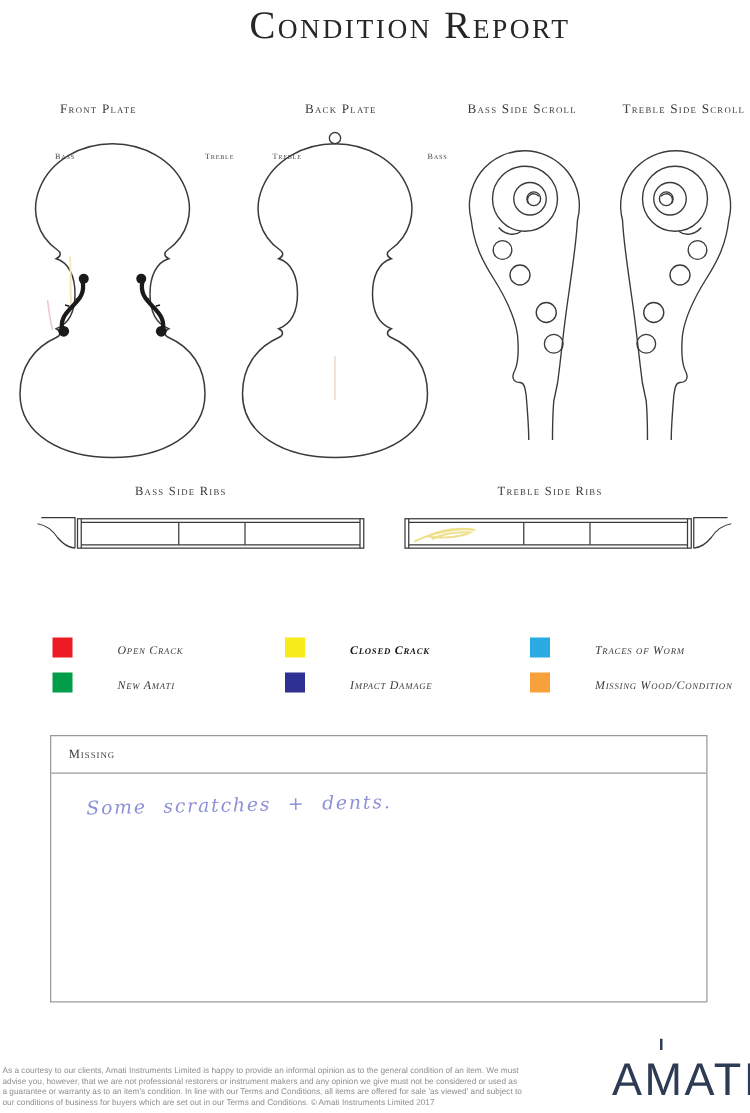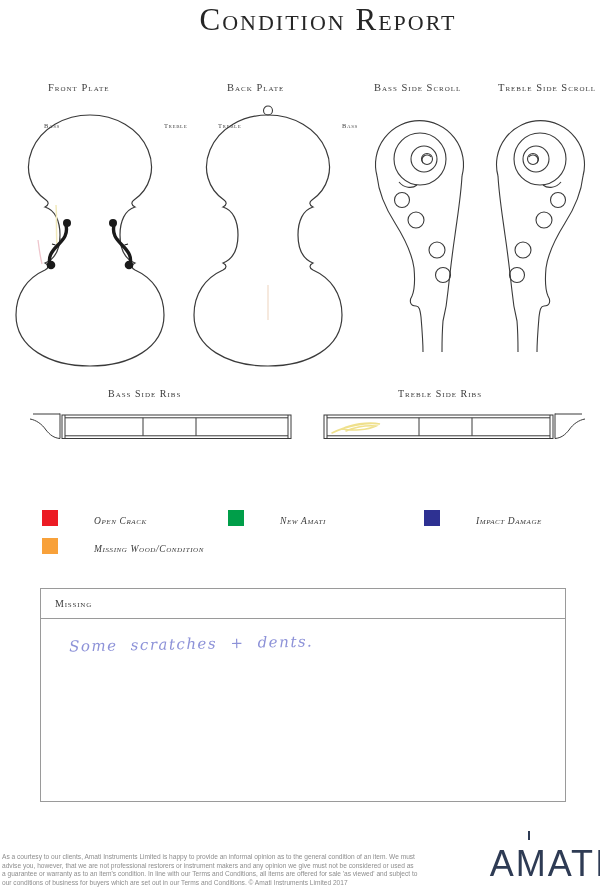--- a/index.html
+++ b/index.html
@@ -33,21 +33,21 @@
   svg{display:block;}
 </style>
 </head>
 <body>
 
 <div class="page">
 
   <h1 class="page-title sc">Condition Report</h1>
 
   <div class="diagram-label sc" style="left:20px;top:82px;width:140px;">Front Plate</div>
-  <div class="diagram-label sc" style="left:199px;top:82px;width:140px;">Back Plate</div>
+  <div class="diagram-label sc" style="left:216px;top:82px;width:140px;">Back Plate</div>
   <div class="diagram-label sc" style="left:346px;top:82px;width:140px;">Bass Side Scroll</div>
   <div class="diagram-label sc" style="left:470px;top:82px;width:133px;">Treble Side Scroll</div>
 
   <div class="side-label sc" style="left:16px;top:122px;">Bass</div>
   <div class="side-label sc" style="left:136px;top:122px;">Treble</div>
   <div class="side-label sc" style="left:190px;top:122px;">Treble</div>
   <div class="side-label sc" style="left:314px;top:122px;">Bass</div>
 
   <svg class="dsvg" style="left:5px;top:103px;" width="170" height="265" viewBox="0 0 170 265">
     <path d="M 85,12 C 60,12 36,25 27,47 C 19,66 25,86 41,97 C 44,99 44,102 40,104
@@ -148,20 +148,28 @@
     </g>
     <path d="M 14,28 C 28,21 48,17 62,19 C 50,16 32,20 24,24 C 34,26 50,25 58,21 C 46,20 34,23 28,26" fill="none" stroke-width="1.6" stroke-linecap="round" style="stroke: rgb(239, 224, 140);"></path>
   </svg>
 
   <div class="legend">
     <div class="legend-item">
       <span class="swatch" style="background-color: rgb(236, 27, 36);"></span>
       <span class="legend-label sc">Open Crack</span>
     </div>
     <div class="legend-item">
+      <span class="swatch" style="background-color: rgb(247, 236, 26);"></span>
+      <span class="legend-label sc bold">Closed Crack</span>
+    </div>
+    <div class="legend-item">
+      <span class="swatch" style="background-color: rgb(41, 171, 226);"></span>
+      <span class="legend-label sc">Traces of Worm</span>
+    </div>
+    <div class="legend-item">
       <span class="swatch" style="background-color: rgb(0, 158, 73);"></span>
       <span class="legend-label sc">New Amati</span>
     </div>
     <div class="legend-item">
       <span class="swatch" style="background-color: rgb(46, 49, 146);"></span>
       <span class="legend-label sc">Impact Damage</span>
     </div>
     <div class="legend-item">
       <span class="swatch" style="background-color: rgb(248, 161, 58);"></span>
       <span class="legend-label sc">Missing Wood/Condition</span>

